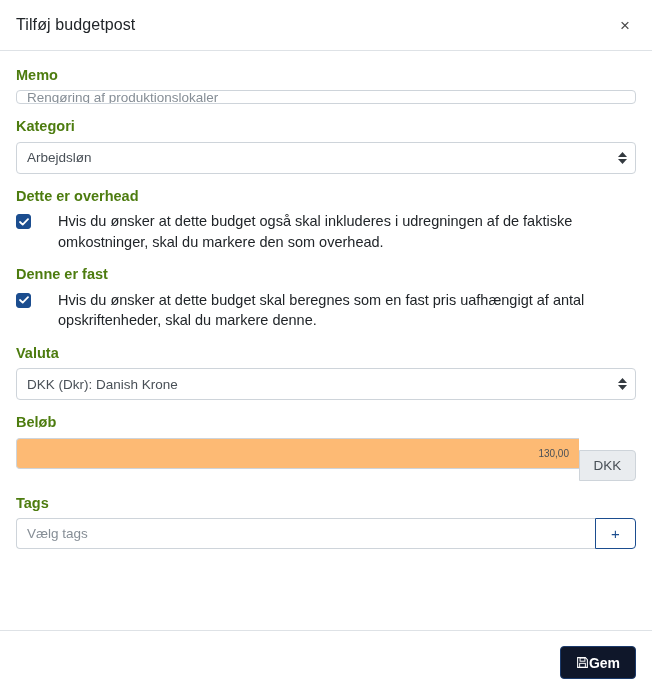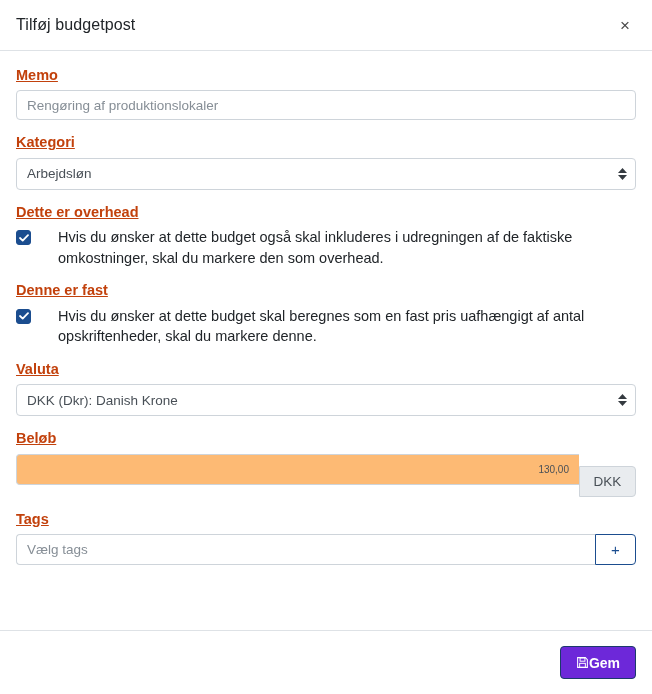--- a/index.html
+++ b/index.html
@@ -65,30 +65,29 @@
     background: #ffffff;
   }
 
   .field { margin-bottom: 14px; }
   .field:last-child { margin-bottom: 0; }
 
   .field-label {
     display: block;
     font-size: 14.5px;
     font-weight: 700;
-    color: #c2410c;
+    color: #4d7c0f;
     margin-bottom: 6px;
     line-height: 1.2;
-    text-decoration: underline;
   }
 
   .text-input {
     display: block;
     width: 100%;
-    height: 30px;
+    height: 14px;
     padding: 4px 10px;
     font-size: 13.5px;
     font-family: "Liberation Sans", sans-serif;
     color: #495057;
     background: #ffffff;
     border: 1px solid #ced4da;
     border-radius: 4px;
     outline: none;
   }
   .text-input::placeholder { color: #868e96; }
@@ -228,21 +227,21 @@
     background: #ffffff;
   }
   .save-btn {
     display: inline-flex;
     align-items: center;
     height: 33px;
     padding: 0 15px;
     font-size: 14px;
     font-weight: 700;
     color: #ffffff;
-    background: #6d28d9;
+    background: #0f172a;
     border: 1px solid #1b3a6b;
     border-radius: 4px;
     cursor: pointer;
     font-family: "Liberation Sans", sans-serif;
   }
   .save-btn svg { display: block; }
 </style>
 </head>
 <body>
 

